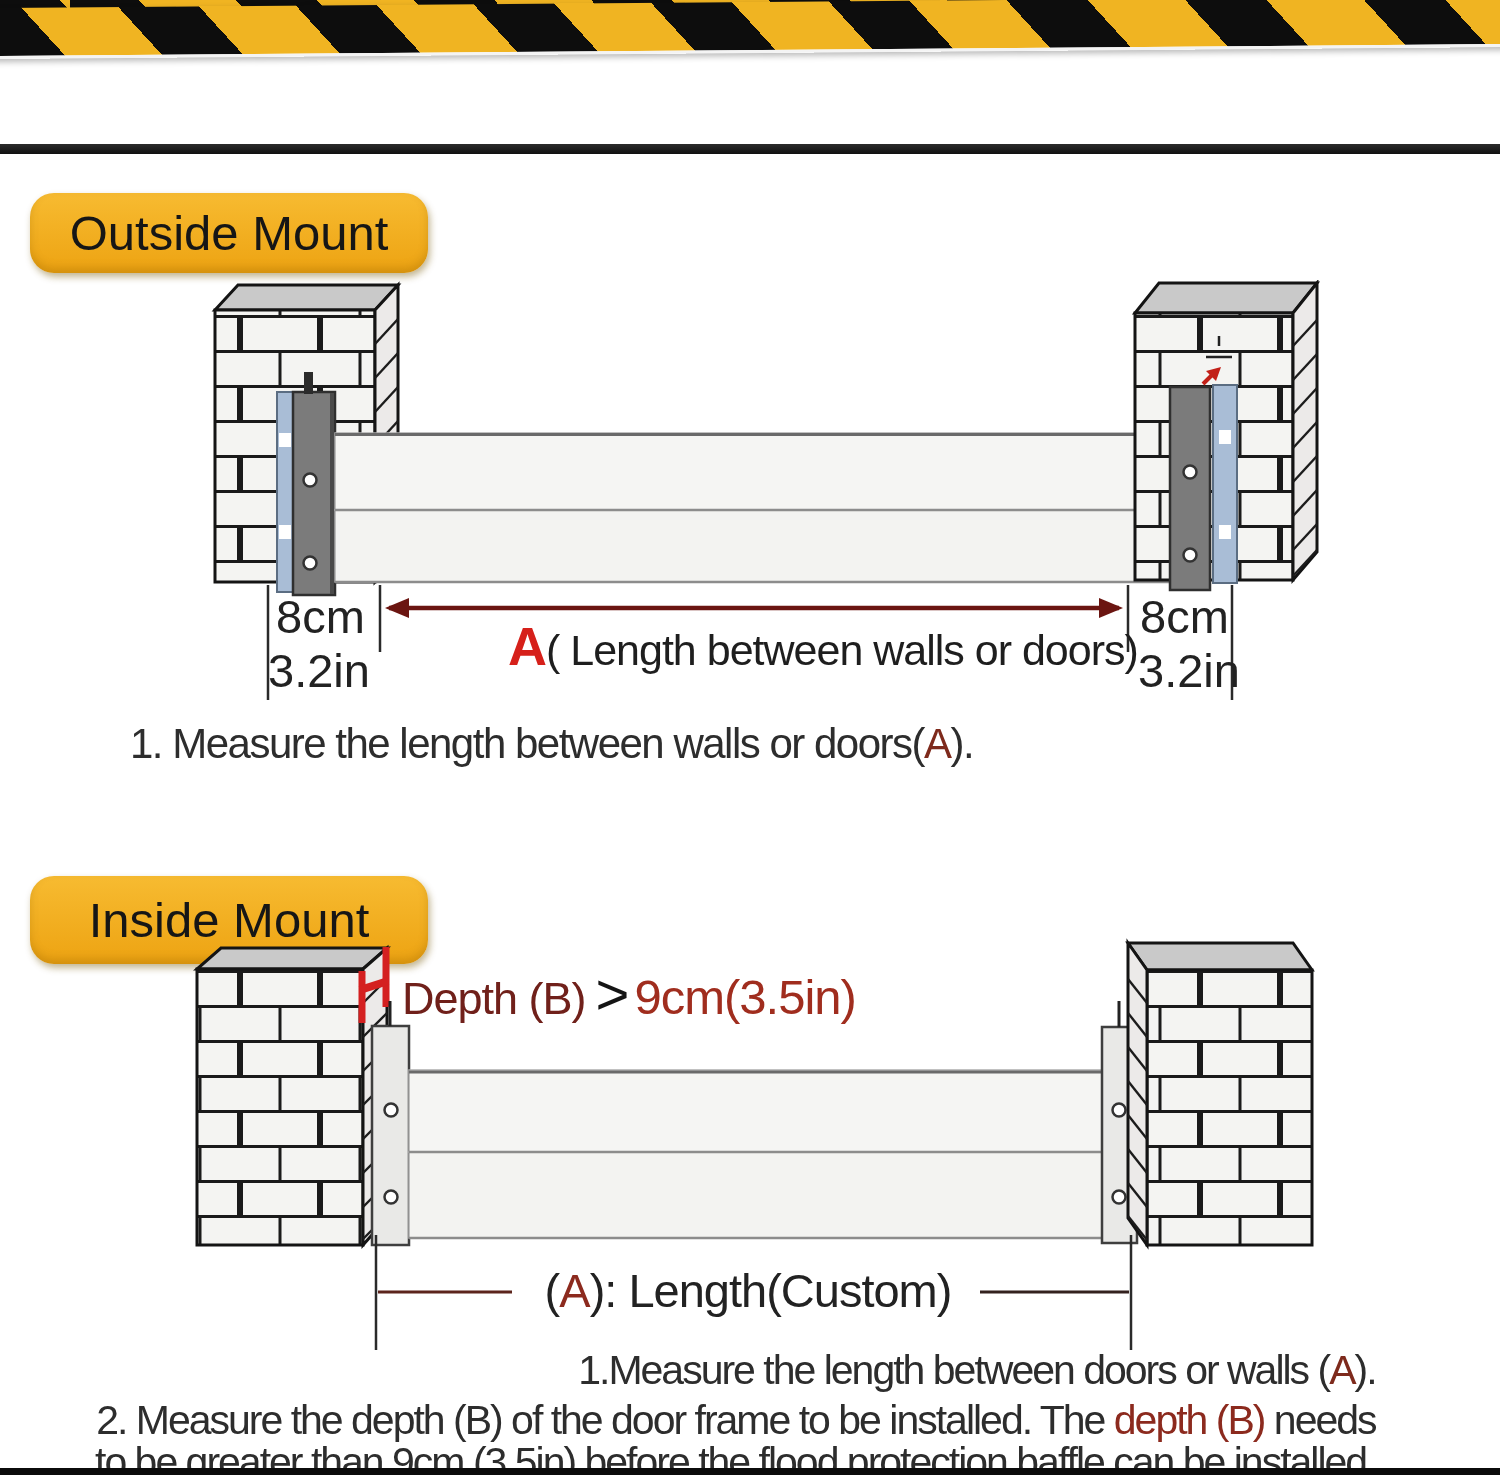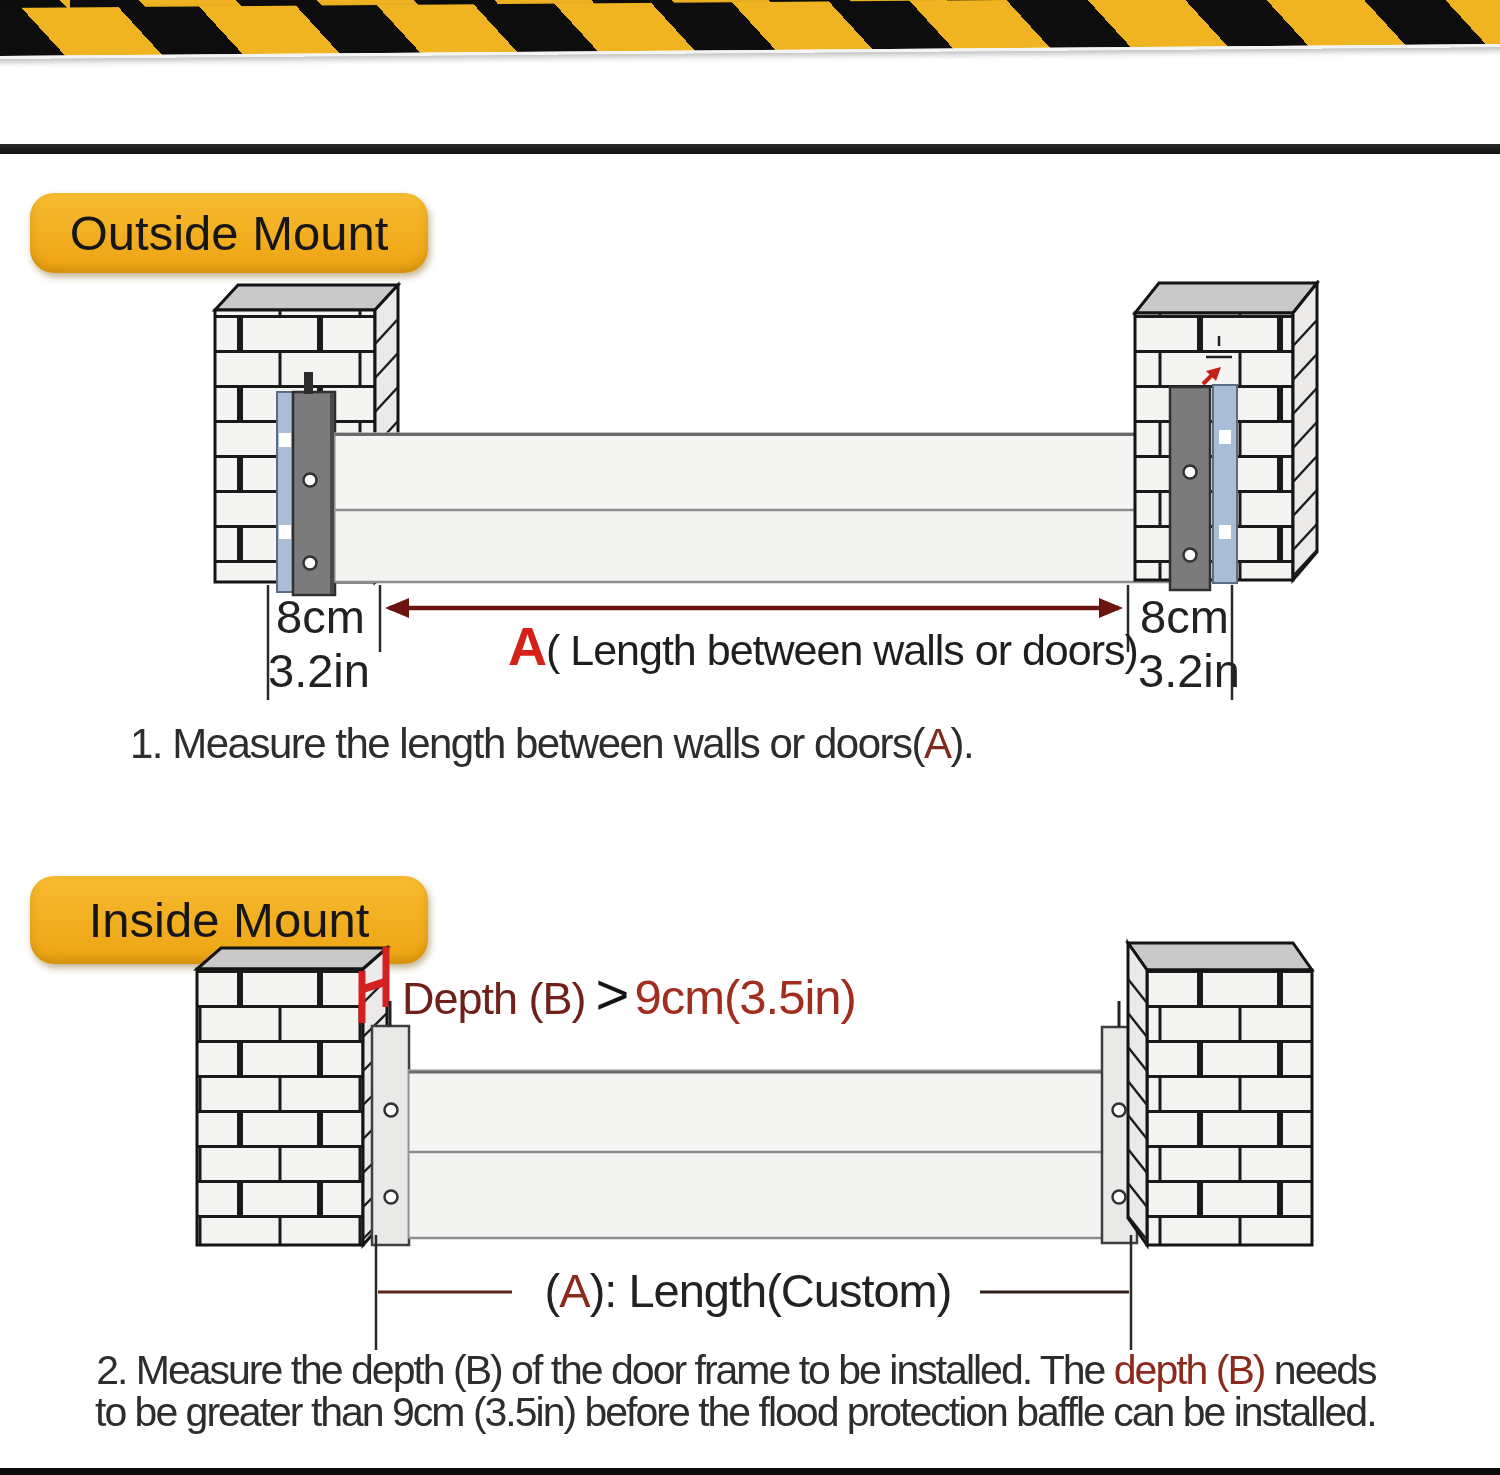--- a/index.html
+++ b/index.html
@@ -250,18 +250,19 @@
       <line x1="376" y1="300" x2="376" y2="415"></line>
       <line x1="1131" y1="300" x2="1131" y2="415"></line>
     </g>
     <line x1="378" y1="357" x2="512" y2="357" stroke="#5c241c" stroke-width="3"></line>
     <line x1="980" y1="357" x2="1129" y2="357" stroke="#33211e" stroke-width="3"></line>
 
     <text x="748" y="372" text-anchor="middle" font-size="47" letter-spacing="-1"><tspan fill="#222222">(</tspan><tspan fill="#8c2a1e">A</tspan><tspan fill="#222222">): Length(Custom)</tspan></text>
   </svg>
 
   <div class="steps steps-inside">
+    <div class="line1"><span>1.Measure the length between doors or walls (</span><span class="red-a">A</span><span>).</span></div>
     <div class="line2"><span>2. Measure the depth (B) of the door frame to be installed. The </span><span class="maroon">depth (B)</span><span> needs</span></div>
     <div class="line3">to be greater than 9cm (3.5in) before the flood protection baffle can be installed.</div>
   </div>
 
   <div class="bottom-bar"></div>
 </div>
 
 </body></html>

